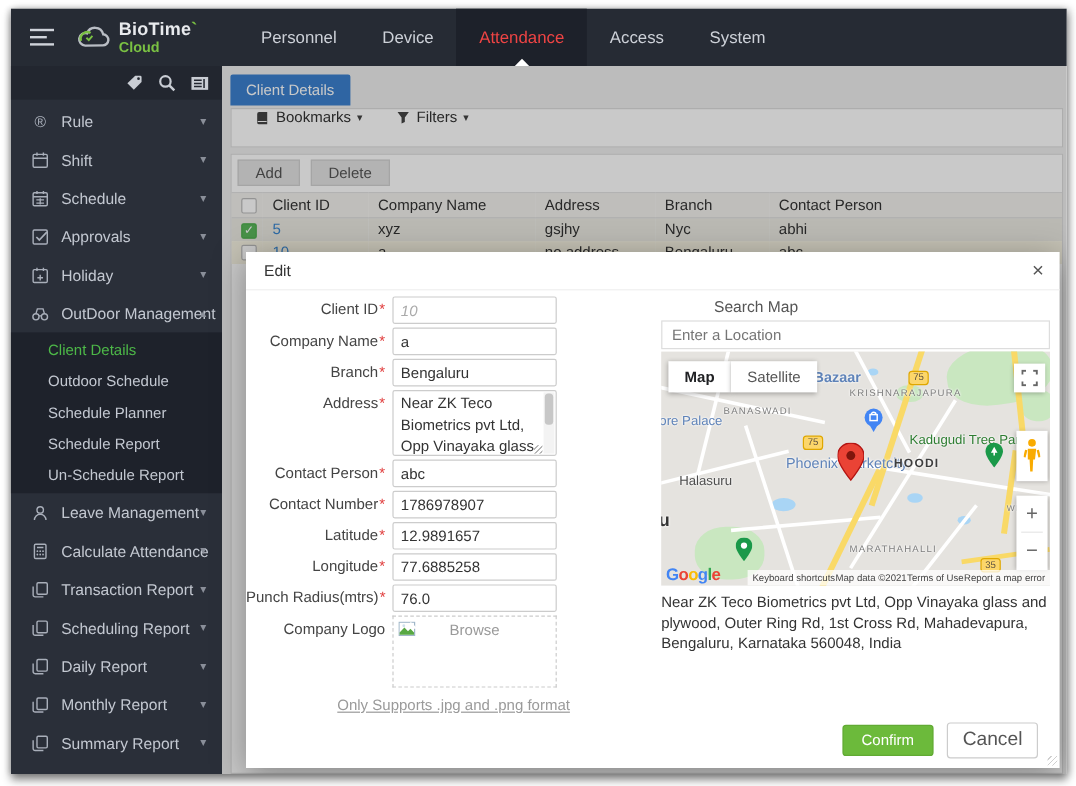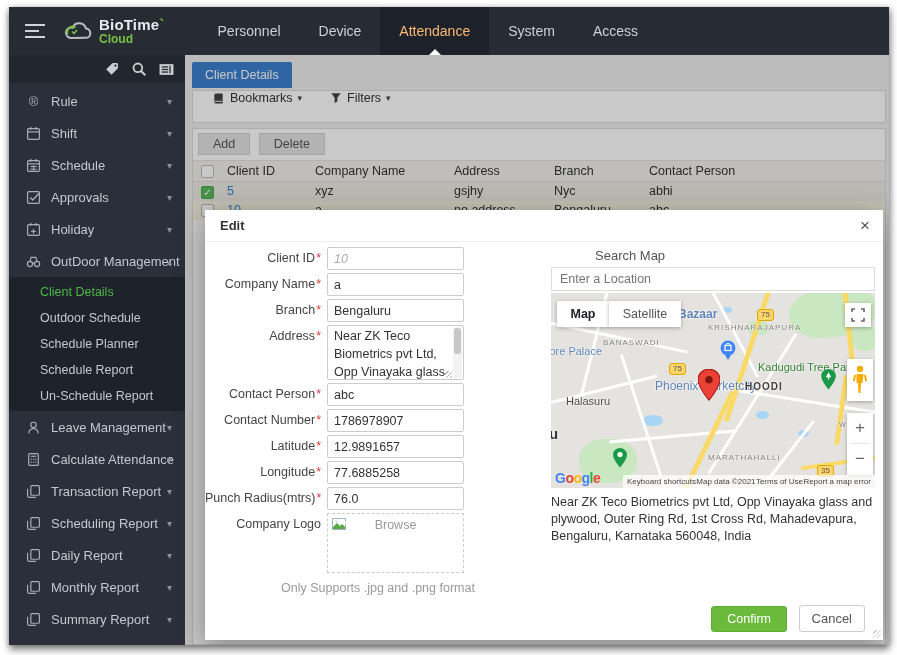--- a/index.html
+++ b/index.html
@@ -12,21 +12,21 @@
   .hamburger { width:20px; height:14px; margin-left:16px; display:flex; flex-direction:column; justify-content:space-between; cursor:pointer; }
   .hamburger i { display:block; height:2px; background:#cfd3da; }
   .hamburger i:nth-child(2){ width:70%; }
   .brand { display:flex; align-items:center; margin-left:18px; }
   .brand-text { margin-left:6px; line-height:1; }
   .brand-line1 { color:#e8eaed; font-size:15px; font-weight:bold; letter-spacing:.2px; }
   .brand-line1 .tick { color:#7ac143; font-weight:bold; }
   .brand-line2 { color:#7ac143; font-size:12px; font-weight:bold; margin-top:1px; }
   .nav-items { display:flex; margin-left:34px; height:48px; }
   .nav-item { position:relative; padding:0 19px; line-height:48px; font-size:14px; color:#cdd1d8; cursor:pointer; }
-  .nav-item.active { background:#1d212a; color:#fdba74; }
+  .nav-item.active { background:#1d212a; color:#ef4444; }
   .nav-item.active .tri { position:absolute; bottom:0; left:50%; margin-left:-6px; width:0; height:0;
       border-left:6px solid transparent; border-right:6px solid transparent; border-bottom:6px solid #ffffff; }
 
   
   .sidebar { position:absolute; top:48px; left:0; width:176px; bottom:0; background:#2a2f39; z-index:3; }
   .side-tools { height:28px; background:#22262f; display:flex; align-items:center; justify-content:flex-end; padding-right:10px; gap:11px; }
   .side-tools svg { display:block; cursor:pointer; }
   .menu { padding-top:2px; }
   .m-item { position:relative; height:32px; display:flex; align-items:center; padding-left:17px; color:#c3c8d1; font-size:13px; cursor:pointer; }
   .m-item .mi { width:15px; height:15px; margin-right:10px; flex:0 0 15px; display:flex; align-items:center; justify-content:center; color:#a9afba; }
@@ -53,37 +53,37 @@
   .grid tr.r2 td { background:#f8f4e3; }
   .col-cb { width:26px; } .col-id { width:88px; } .col-comp { width:139px; } .col-addr { width:100px; } .col-branch { width:95px; }
   .idlink { color:#3b87d0; cursor:pointer; }
   .cb { width:13px; height:13px; border:1px solid #bbb; border-radius:2px; background:#fff; display:inline-block; vertical-align:middle; cursor:pointer; }
   .cb.checked { background:#5cb85c; border-color:#4cae4c; color:#fff; font-size:10px; line-height:12px; text-align:center; }
   .dim { position:absolute; inset:0; background:rgba(0,0,0,.21); z-index:4; }
 
   
   .modal { position:absolute; left:196px; top:203px; width:678px; height:430px; background:#fff; z-index:10;
            box-shadow:0 6px 26px rgba(0,0,0,.35); font-size:12.5px; color:#333; }
-  .m-title { height:32px; line-height:32px; padding-left:15px; border-bottom:1px solid #efefef; font-size:13px; color:#333;font-weight:bold; }
+  .m-title { height:32px; line-height:32px; padding-left:15px; border-bottom:1px solid #efefef; font-size:13px; color:#333; }
   .m-close { position:absolute; top:7px; right:13px; font-size:17px; color:#555; cursor:pointer; line-height:18px; }
   .form { position:absolute; left:0; top:37px; width:345px; }
   .frow { display:flex; margin-bottom:3px; }
   .frow .lbl { width:122px; text-align:right; padding-right:6px; line-height:23px; color:#444; white-space:nowrap; }
   .req { color:#e03c3c; margin-left:1px; }
   .inp { width:137px; height:23px; border:1px solid #ccc; border-radius:2px; padding:0 6px; font-size:12.5px; color:#333; font-family:inherit; background:#fff; }
   .inp:disabled, .inp.disabled { color:#aaa; font-style:italic; background:#fff; }
   .ta { position:relative; width:137px; height:55px; border:1px solid #ccc; border-radius:2px; padding:1px 15px 1px 6px; line-height:18px; overflow:hidden; }
   .ta-scroll { position:absolute; right:1px; top:1px; bottom:1px; width:9px; background:#f3f3f3; }
   .ta-thumb { position:absolute; right:1px; top:1px; width:7px; height:26px; background:#c7c7c7; border-radius:3px; }
   .ta-resize { position:absolute; right:11px; bottom:1px; width:7px; height:7px;
                background:repeating-linear-gradient(135deg, transparent 0 2px, #b5b5b5 2px 3px); }
   .logo-box { position:relative; width:137px; height:60px; border:1px dashed #ccc; }
   .logo-box .browse { position:absolute; left:0; right:0; top:4px; text-align:center; color:#9a9a9a; }
   .logo-box svg { position:absolute; left:4px; top:4px; }
-  .hint { margin:8px 0 0 38px; width:270px; text-align:center; color:#9a9a9a; }
+  .hint { margin:8px 0 0 38px; width:270px; text-align:center; color:#9a9a9a;text-decoration:underline; }
 
   .map-col { position:absolute; left:346px; top:38px; width:324px; }
   .sm-title { color:#555; font-size:13px; margin-left:44px; }
   .loc-input { width:100%; height:24px; border:1px solid #ddd; padding:0 8px; font-size:12.5px; font-family:inherit; margin-top:4px; color:#333; }
   .map { position:relative; width:324px; height:195px; background:#e5e3df; margin-top:2px; overflow:hidden; }
   .road { position:absolute; background:#fff; }
   .road.y { background:#f9d967; }
   .park { position:absolute; background:#c9e7c0; border-radius:45%; }
   .water { position:absolute; background:#a9d5f5; border-radius:50%; }
   .mlabel { position:absolute; white-space:nowrap; text-shadow:0 0 2px #fff,0 0 2px #fff; }
@@ -103,21 +103,21 @@
   .btn-zoom .sep { height:1px; background:#e6e6e6; margin:0 4px; }
   .attrib { position:absolute; right:0; bottom:0; left:72px; height:13px; background:rgba(255,255,255,.75); font-size:8px; color:#444;
             display:flex; align-items:center; justify-content:space-between; padding:0 4px; }
   .google { position:absolute; left:4px; bottom:2px; font-size:14px; font-weight:bold; letter-spacing:-.5px; }
   .pin-red { position:absolute; left:147px; top:76px; z-index:3; }
   .poi-blue { position:absolute; left:168px; top:47px; z-index:2; }
   .pin-green { position:absolute; z-index:2; }
   .maddr { margin-top:6px; line-height:17px; color:#333; width:322px; }
   .m-footer { position:absolute; right:18px; bottom:8px; }
   .btn-confirm { display:inline-block; background:#6cba3b; color:#fff; border:1px solid #61aa33; border-radius:3px; padding:5px 15px; font-size:12.5px; cursor:pointer; }
-  .btn-cancel { display:inline-block; background:#fff; color:#555; border:1px solid #ccc; border-radius:3px; padding:5px 12px; font-size:13px; margin-left:8px; cursor:pointer; }
+  .btn-cancel { display:inline-block; background:#fff; color:#555; border:1px solid #ccc; border-radius:3px; padding:5px 12px; font-size:16px; margin-left:8px; cursor:pointer; }
   .m-resize { position:absolute; right:2px; bottom:2px; width:8px; height:8px;
               background:repeating-linear-gradient(135deg, transparent 0 2px, #cfcfcf 2px 3px); }
 </style>
 </head>
 <body>
 
 <div class="frame">
 
   <div class="topnav">
     <div class="hamburger">
@@ -133,22 +133,22 @@
       </svg>
       <div class="brand-text">
         <div class="brand-line1"><span>BioTime</span><span class="tick">`</span></div>
         <div class="brand-line2">Cloud</div>
       </div>
     </div>
     <div class="nav-items">
       <div class="nav-item">Personnel</div>
       <div class="nav-item">Device</div>
       <div class="nav-item active"><span>Attendance</span><span class="tri"></span></div>
+      <div class="nav-item">Access</div>
       <div class="nav-item">System</div>
-      <div class="nav-item">Access</div>
     </div>
   </div>
 
   <div class="sidebar">
     <div class="side-tools">
       <svg width="16" height="16" viewBox="0 0 14 14">
         <path d="M7.6 1.8 h3.6 a1 1 0 0 1 1 1 v3.6 L6.6 12 1.9 7.3 Z" fill="#c9cdd4"></path>
           <circle cx="10" cy="4" r="1" fill="#22262f"></circle>
       </svg>
       <svg width="16" height="16" viewBox="0 0 14 14">

